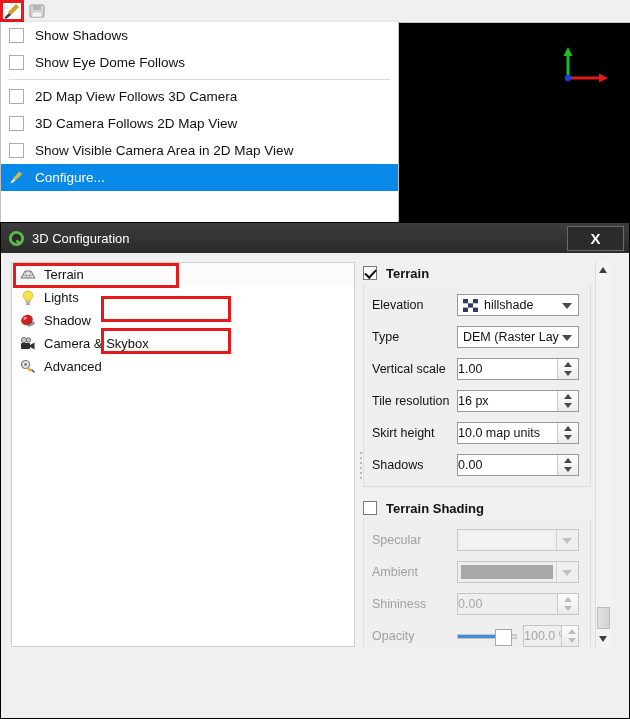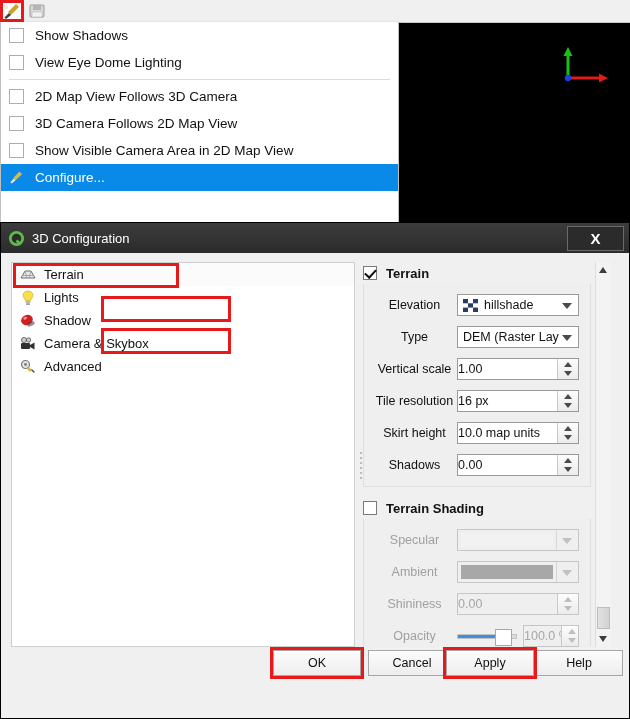--- a/index.html
+++ b/index.html
@@ -39,21 +39,21 @@
     width:15px;height:15px;border:1px solid #adadad;background:#fff;
     box-sizing:border-box;margin-right:11px;flex:none;
   }
   .mi-sep{height:1px;background:#dcdcdc;margin:3px 8px 3px 8px;}
   .mi.sel{background:#0a8ae8;color:#fff;}
   .mi .wrench{width:15px;height:15px;margin-right:11px;flex:none;}
   .mi .lbl{white-space:nowrap;}
 
   
   .dlg{position:absolute;left:0;top:222px;width:630px;height:497px;background:#f0f0f0;
-       border:1px solid #000;box-sizing:border-box;text-align:center;}
+       border:1px solid #000;box-sizing:border-box;}
   .dlg-title{position:absolute;left:0;top:0;width:628px;height:30px;
       background:linear-gradient(#3c3c3c,#2b2b2b);display:flex;align-items:center;}
   .dlg-title .qlogo{width:17px;height:17px;margin-left:7px;margin-right:7px;flex:none;}
   .dlg-title .ttl{color:#ffffff;font-size:13px;}
   .closebtn{position:absolute;right:5px;top:3px;width:55px;height:23px;
       background:#2b2b2b;border:1px solid #6a6a6a;color:#fff;font-size:15px;font-weight:bold;
       display:flex;align-items:center;justify-content:center;}
 
   .dlg-body{position:absolute;left:2px;top:31px;width:624px;height:430px;background:#f0f0f0;}
 
@@ -168,21 +168,21 @@
   </div>
 
   <div class="menu">
 
     <div class="mi">
       <span class="cb"></span>
       <span class="lbl">Show Shadows</span>
     </div>
     <div class="mi">
       <span class="cb"></span>
-      <span class="lbl">View Eye Dome Lighting</span>
+      <span class="lbl">Show Eye Dome Follows</span>
     </div>
 
     <div class="mi-sep"></div>
 
     <div class="mi">
       <span class="cb"></span>
       <span class="lbl">2D Map View Follows 3D Camera</span>
     </div>
     <div class="mi">
       <span class="cb"></span>
@@ -386,24 +386,16 @@
         <div class="vsb">
           <div class="arw up"></div>
           <div class="thumb"></div>
           <div class="arw dn"></div>
         </div>
       </div>
 
       <div class="redbox" style="left:98px;top:42px;width:130px;height:26px;"></div>
       <div class="redbox" style="left:98px;top:74px;width:130px;height:26px;"></div>
 
-      <div class="btnbar">
-        <div class="btn ok">OK</div>
-        <div class="btn cancel">Cancel</div>
-        <div class="btn apply">Apply</div>
-        <div class="btn help">Help</div>
-        <div class="redbox" style="left:267px;top:-1px;width:94px;height:32px;"></div>
-        <div class="redbox" style="left:440px;top:-1px;width:94px;height:32px;"></div>
-      </div>
 
     </div>
   </div>
 </div>
 
 </body></html>

